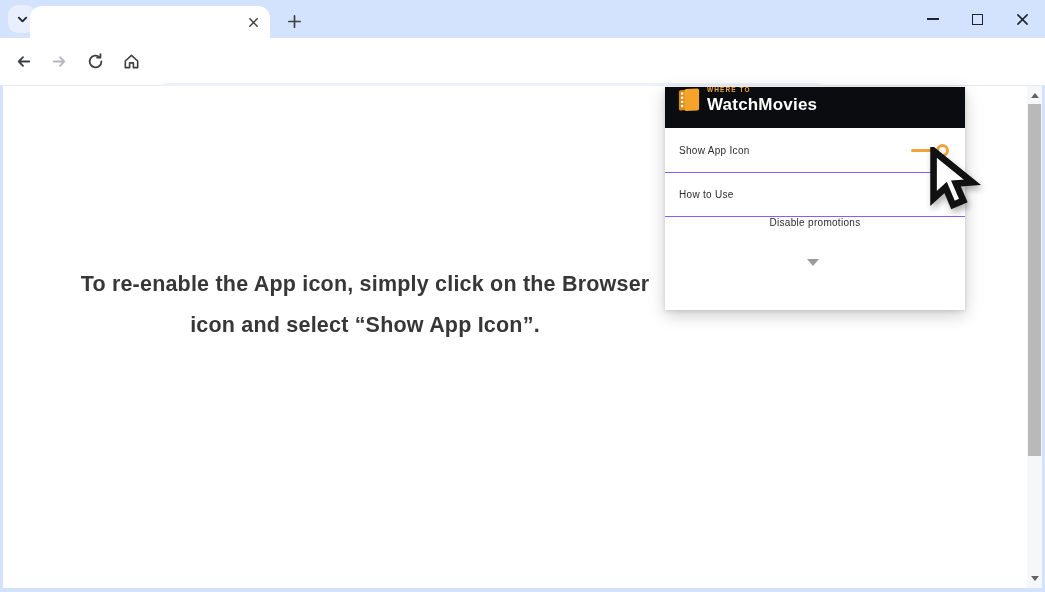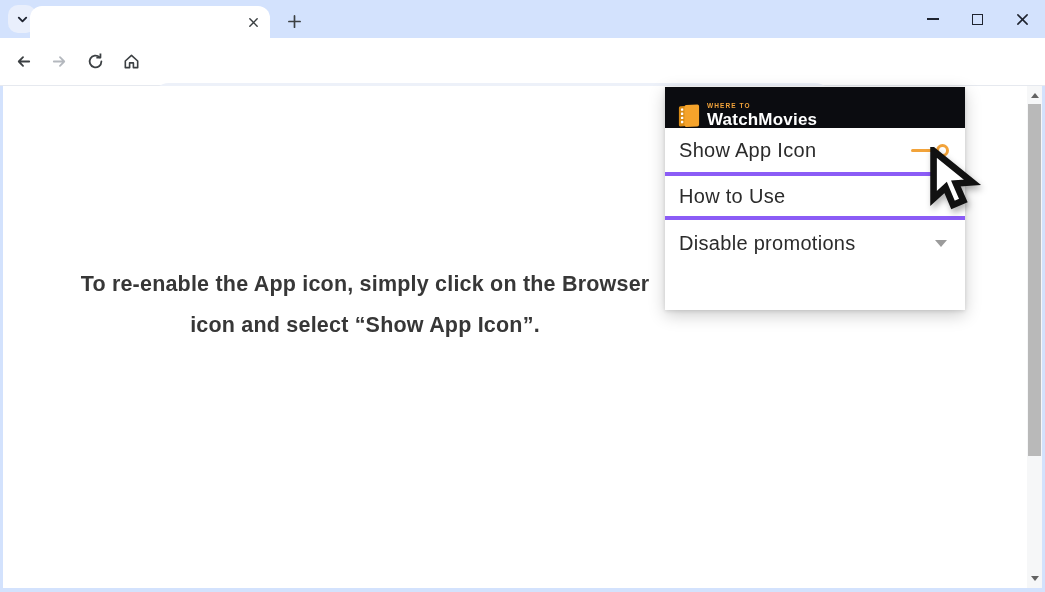--- a/index.html
+++ b/index.html
@@ -49,28 +49,28 @@
   .sb-arrow { position:absolute; left:0; width:15px; height:15px; display:flex; align-items:center; justify-content:center; }
   .sb-arrow.up { top:2px; } .sb-arrow.down { bottom:2px; }
   .sb-tri { width:0; height:0; border-left:4px solid transparent; border-right:4px solid transparent; }
   .sb-tri.up { border-bottom:5px solid #636363; }
   .sb-tri.down { border-top:5px solid #636363; }
   .sb-thumb { position:absolute; left:1px; top:18px; width:13px; height:352px; background:#b9b9b9; }
 
   
   .popup { position:absolute; left:665px; top:87px; width:300px; height:223px; background:#ffffff;
            box-shadow:0 5px 16px rgba(0,0,0,.20), 0 1px 4px rgba(0,0,0,.12); }
-  .popup-header { height:41px; background:#0b0c10; display:flex; align-items:flex-end; padding-left:13px; }
+  .popup-header { height:41px; background:#0b0c10; display:flex; align-items:flex-start; padding-left:13px; }
   .brand-text { margin-left:7px; display:flex; flex-direction:column; line-height:1; }
   .brand-tagline { font-size:6.5px; font-weight:700; color:#f2a33a; letter-spacing:1.1px; margin-bottom:2px; }
   .brand-name { font-size:17px; font-weight:700; color:#ffffff; letter-spacing:.2px; }
   .menu { display:flex; flex-direction:column; }
   .menu-item { height:44px; display:flex; align-items:center; padding:0 14px;
-               font-size:20px; color:#2b2b2b; letter-spacing:.3px; position:relative; }
-  .menu-item + .menu-item { border-top:4px solid #8b5cf6; }
+               font-size:10px; color:#2b2b2b; letter-spacing:.3px; position:relative; }
+  .menu-item + .menu-item { border-top:1px solid #8b5cf6; }
   .mi-label { flex:1; }
   .toggle { display:flex; align-items:center; margin-right:2px; }
   .toggle-track { width:30px; height:3px; background:#f2a33a; border-radius:2px; }
   .toggle-knob { width:13px; height:13px; border:3px solid #f2a33a; border-radius:50%;
                  background:#ffffff; margin-left:-5px; }
   .dd-caret { width:0; height:0; border-left:6px solid transparent; border-right:6px solid transparent;
               border-top:7px solid #9b9b9b; margin-right:4px; }
 
   
   .cursor { position:absolute; left:921px; top:147px; width:64px; height:70px; z-index:50;
@@ -233,21 +233,21 @@
       <div class="menu-item">
         <span class="mi-label">Show App Icon</span>
         <span class="toggle">
           <span class="toggle-track"></span>
           <span class="toggle-knob"></span>
         </span>
       </div>
       <div class="menu-item">
         <span class="mi-label">How to Use</span>
       </div>
-      <div class="menu-item" style="height:50px;">
+      <div class="menu-item" style="height:50px;flex-direction:column;">
         <span class="mi-label">Disable promotions</span>
         <span class="dd-caret"></span>
       </div>
     </div>
   </div>
 
   <svg class="cursor" viewBox="0 0 32 36">
     <path d="M6 2 L6 26.5 L12.2 20.8 L16 29.8 L21.3 27.5 L17.5 18.8 L26 18.2 Z" fill="#ffffff" stroke="#111111" stroke-width="3.4" stroke-linejoin="miter"></path>
   </svg>
 

